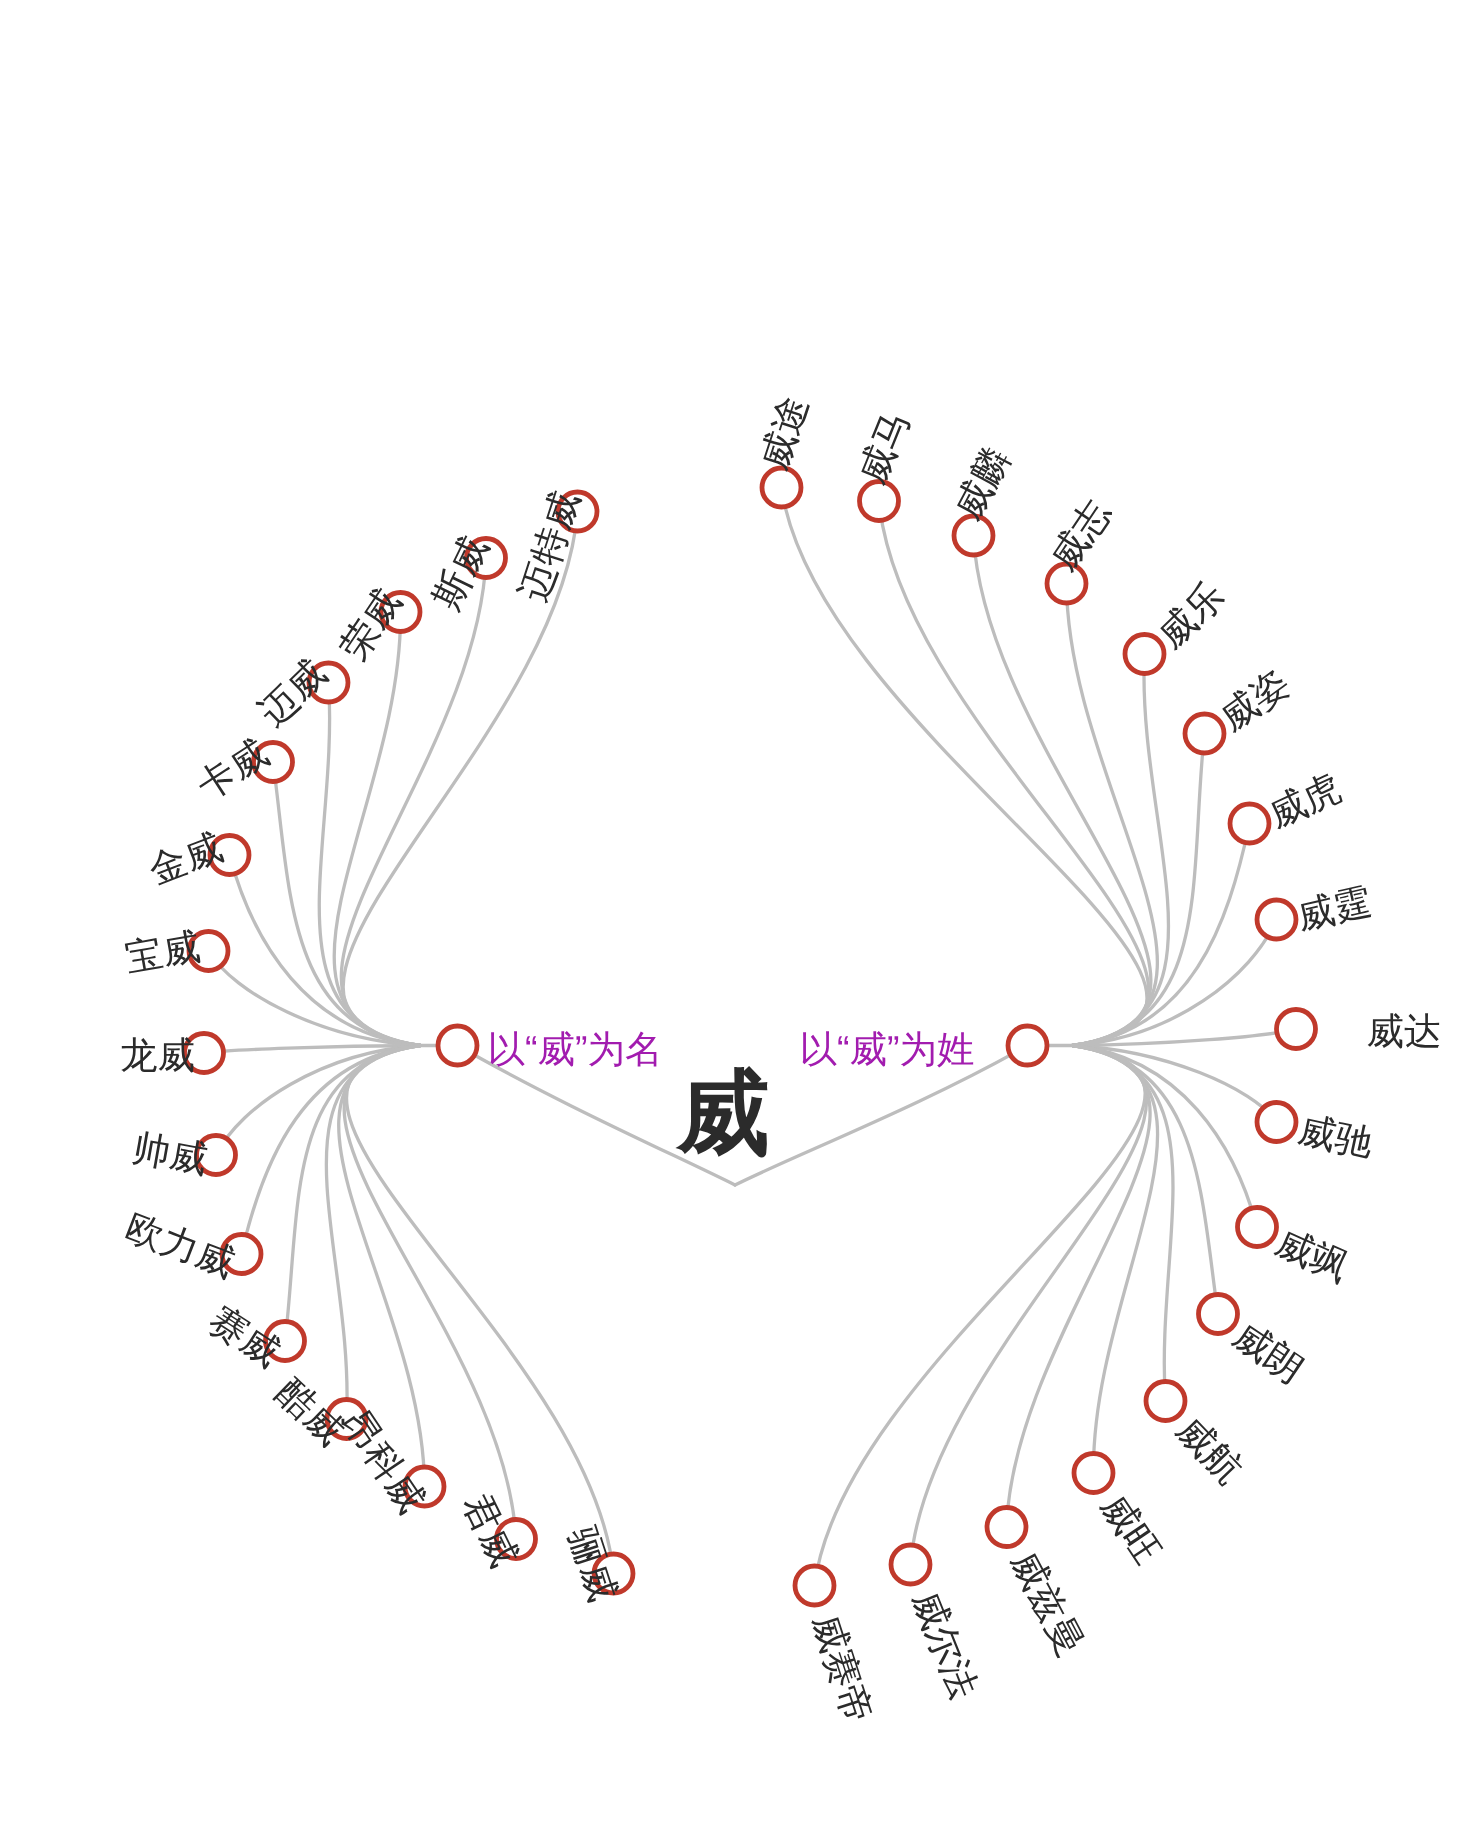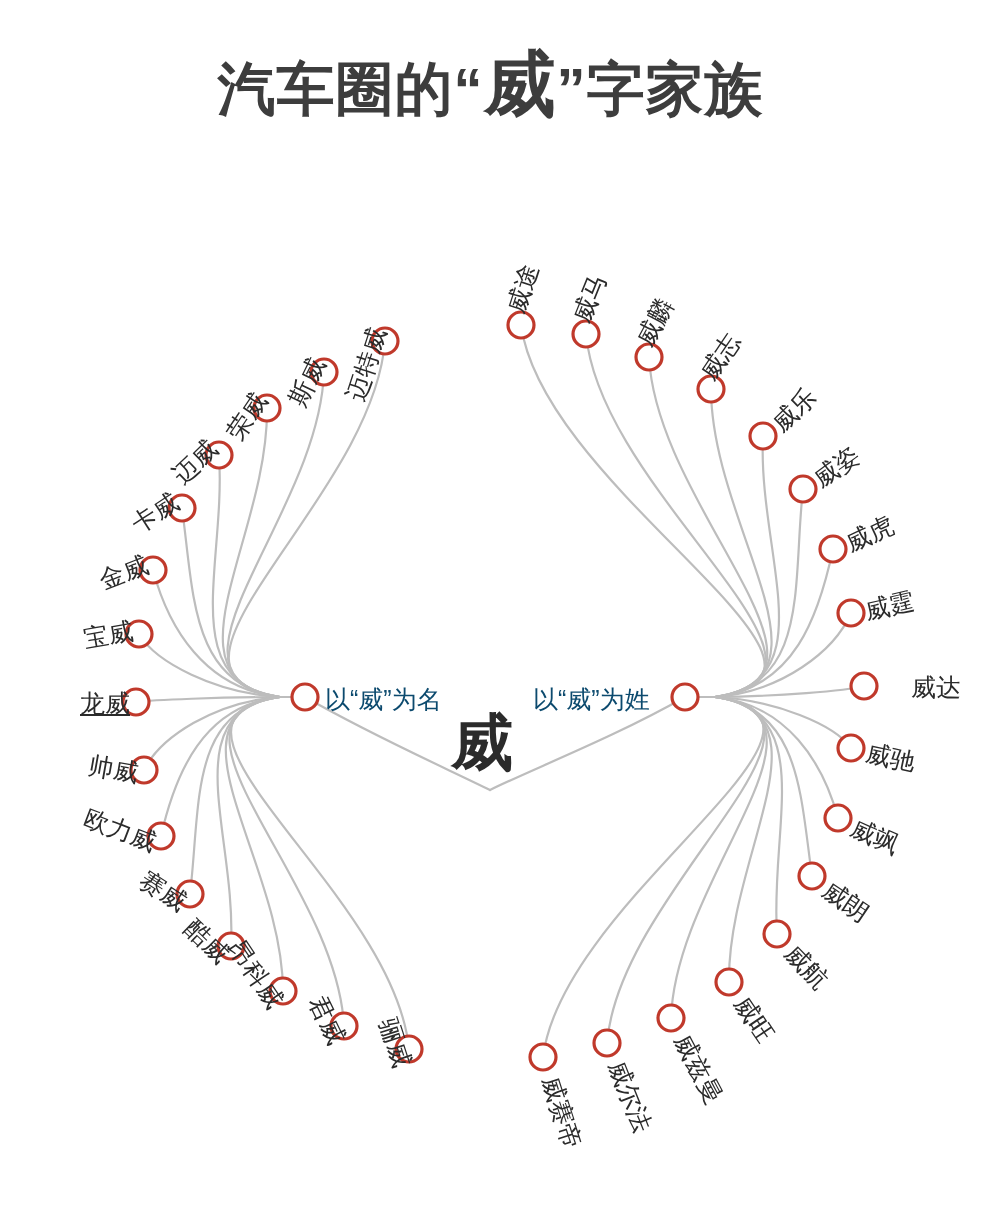--- a/index.html
+++ b/index.html
@@ -61,36 +61,33 @@
     left: 451px;
     top: 712px;
     font-size: 62px;
     font-weight: bold;
     color: #2b2b2b;
     line-height: 1;
   }
   .branch-label {
     position: absolute;
     font-size: 25px;
-    color: #0c4a6e;
+    color: #a21caf;
     font-weight: 500;
     white-space: nowrap;
     top: 683px;
   }
   #branch-left-label { left: 325px; }
   #branch-right-label { left: 533px; text-align: right; }
 </style>
 </head>
 <body>
 
 <div id="page">
 
-  <div id="title">
-    <span>汽车圈的“</span><span class="big">威</span><span>”字家族</span>
-  </div>
 
   <svg id="canvas" viewBox="0 0 981 1228">
     <g id="links-layer">
         <path d="M 490 790 C 450 770, 375 737, 305 697" fill="none" stroke="#bdbdbd" stroke-width="2.2" stroke-linecap="round"></path>
         <path d="M 490 790 C 530 770, 615 737, 685 697" fill="none" stroke="#bdbdbd" stroke-width="2.2" stroke-linecap="round"></path>
         <path d="M 305 697 L 280 697" fill="none" stroke="#bdbdbd" stroke-width="2.2" stroke-linecap="round"></path>
         <path d="M 685 697 L 715 697" fill="none" stroke="#bdbdbd" stroke-width="2.2" stroke-linecap="round"></path>
         <path d="M 280 697 C 124.11209026996355 675.64, 372.4 501.20000000000005, 385 341" fill="none" stroke="#bdbdbd" stroke-width="2.2" stroke-linecap="round"></path>
         <path d="M 280 697 C 142.25472639687416 677.5, 318.72 518.25, 324 372" fill="none" stroke="#bdbdbd" stroke-width="2.2" stroke-linecap="round"></path>
         <path d="M 280 697 C 158.49725929017075 679.66, 268.56 538.05, 267 408" fill="none" stroke="#bdbdbd" stroke-width="2.2" stroke-linecap="round"></path>
@@ -163,21 +160,21 @@
   </svg>
 
   <div id="labels-layer">
       <div class="node-label rt" style="left: 378px; top: 312px; transform: translateX(-100%) rotate(-72deg); transform-origin: 100% 50%;">迈特威</div>
       <div class="node-label rt" style="left: 318px; top: 343px; transform: translateX(-100%) rotate(-64deg); transform-origin: 100% 50%;">斯威</div>
       <div class="node-label rt" style="left: 261px; top: 379px; transform: translateX(-100%) rotate(-56deg); transform-origin: 100% 50%;">荣威</div>
       <div class="node-label rt" style="left: 213px; top: 428px; transform: translateX(-100%) rotate(-44deg); transform-origin: 100% 50%;">迈威</div>
       <div class="node-label rt" style="left: 176px; top: 483px; transform: translateX(-100%) rotate(-33deg); transform-origin: 100% 50%;">卡威</div>
       <div class="node-label rt" style="left: 147px; top: 547px; transform: translateX(-100%) rotate(-21deg); transform-origin: 100% 50%;">金威</div>
       <div class="node-label rt" style="left: 133px; top: 614px; transform: translateX(-100%) rotate(-10deg); transform-origin: 100% 50%;">宝威</div>
-      <div class="node-label rt" style="left: 130px; top: 687px; transform: translateX(-100%) rotate(0deg); transform-origin: 100% 50%; text-decoration: underline;">龙威</div>
+      <div class="node-label rt" style="left: 130px; top: 687px; transform: translateX(-100%) rotate(0deg); transform-origin: 100% 50%;">龙威</div>
       <div class="node-label rt" style="left: 138px; top: 757px; transform: translateX(-100%) rotate(10deg); transform-origin: 100% 50%;">帅威</div>
       <div class="node-label rt" style="left: 155px; top: 827px; transform: translateX(-100%) rotate(21deg); transform-origin: 100% 50%;">欧力威</div>
       <div class="node-label rt" style="left: 184px; top: 888px; transform: translateX(-100%) rotate(33deg); transform-origin: 100% 50%;">赛威</div>
       <div class="node-label rt" style="left: 225px; top: 942px; transform: translateX(-100%) rotate(44deg); transform-origin: 100% 50%;">酷威</div>
       <div class="node-label rt" style="left: 277px; top: 989px; transform: translateX(-100%) rotate(56deg); transform-origin: 100% 50%;">昂科威</div>
       <div class="node-label rt" style="left: 338px; top: 1026px; transform: translateX(-100%) rotate(64deg); transform-origin: 100% 50%;">君威</div>
       <div class="node-label rt" style="left: 403px; top: 1050px; transform: translateX(-100%) rotate(72deg); transform-origin: 100% 50%;">骊威</div>
       <div class="node-label" style="left: 515px; top: 296px; transform: rotate(-72deg);">威途</div>
       <div class="node-label" style="left: 580px; top: 305px; transform: rotate(-68deg);">威马</div>
       <div class="node-label" style="left: 643px; top: 328px; transform: rotate(-62deg);">威麟</div>

